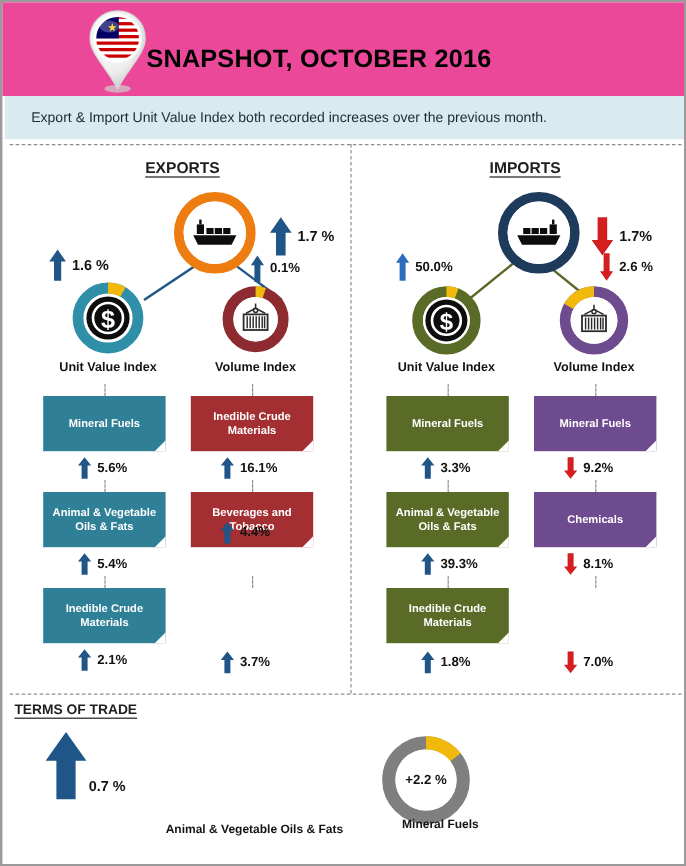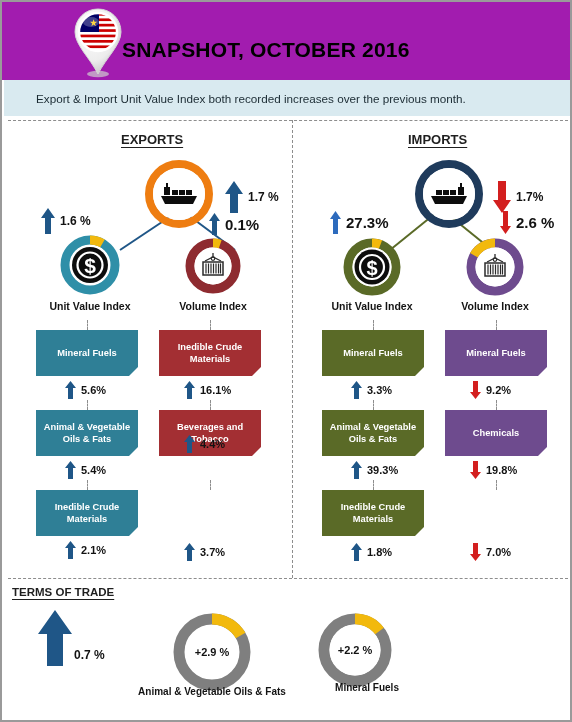--- a/index.html
+++ b/index.html
@@ -13,21 +13,21 @@
     position: relative;
     width: 572px; height: 722px;
     background: #ffffff;
     border: 2px solid #9a9a9a;
   }
 
   
   .header {
     position: relative;
     height: 78px;
-    background: #a21caf;
+    background: #ec4899;
   }
   .pin {
     position: absolute;
     left: 68px; top: 4px;
     width: 56px; height: 72px;
   }
   .pin-title {
     position: absolute;
     left: 120px; top: 36px;
     font-size: 21px;
@@ -37,21 +37,21 @@
     white-space: nowrap;
   }
   .banner {
     position: absolute;
     left: 2px; top: 78px;
     width: 566px; height: 36px;
     background: #d9eaf0;
     display: flex; align-items: center;
   }
   .banner-text {
-    padding-left: 32px;
+    padding-left: 22px;
     font-size: 11.7px;
     color: #1b2b33;
   }
 
   
   .h-div {
     position: absolute; left: 6px; width: 560px;
     border-top: 1px dashed #8d8d8d; height: 0;
   }
   .v-div {
@@ -89,21 +89,21 @@
 
   
   .callout {
     position: absolute;
     display: flex; align-items: center; gap: 4px;
     white-space: nowrap;
   }
   .callout .pct {
     font-size: 12px; font-weight: bold; color: #121212;
   }
-  .callout.small .pct { font-size: 15px; text-align: right; }
+  .callout.small .pct { font-size: 11px; text-align: right; }
 
   .arr { display: block; }
 
   
   .cbox {
     position: absolute;
     width: 102px; height: 46px;
     display: flex; align-items: center; justify-content: center;
     text-align: center;
     color: #ffffff;
@@ -395,21 +395,21 @@
       <circle cx="30" cy="30" r="12" fill="none" stroke="#ffffff" stroke-width="2.2"></circle>
       <text x="30" y="38" font-family="Liberation Sans, sans-serif" font-size="20" font-weight="bold" fill="#ffffff" text-anchor="middle">$</text>
     </svg>
   </div>
   <div class="ring-label" style="left:310px; top:298px;">Unit Value Index</div>
 
   <div class="callout small" style="left:327px; top:208px;">
     <svg class="arr" width="13" height="25" viewBox="0 0 13 25">
       <path d="M6.5 1 L12 9 H9 V24 H4 V9 H1 Z" fill="#2d6bbd"></path>
     </svg>
-    <span class="pct">27.3%</span>
+    <span class="pct">50.0%</span>
   </div>
 
   <div class="ring" style="left:463px; top:235px; width:60px; height:60px;">
     <svg width="60" height="60" viewBox="0 0 60 60">
       <circle cx="30" cy="30" r="24" fill="none" stroke="#6e4b8e" stroke-width="9"></circle>
       <path d="M30 6 A24 24 0 0 0 9 18.3" fill="none" stroke="#f2b90d" stroke-width="9"></path>
       <circle cx="30" cy="30" r="19.5" fill="#ffffff"></circle>
     </svg>
     <div class="ring-glyph">
       <svg width="32" height="32" viewBox="0 0 32 32">
@@ -482,48 +482,40 @@
   </div>
 
   <div class="tick" style="left:494px; top:398px; height:10px;"></div>
   <div class="cbox cbox-purple" style="left:443px; top:408px;">
     <span>Chemicals</span>
   </div>
   <div class="box-callout" style="left:467px; top:458px;">
     <svg class="arr" width="13" height="20" viewBox="0 0 13 20">
         <path d="M6.5 19 L12 12 H9 V1 H4 V12 H1 Z" fill="#d31f1f"></path>
       </svg>
-    <span class="pct">19.8%</span>
+    <span class="pct">8.1%</span>
   </div>
 
   <div class="tick" style="left:494px; top:478px; height:10px;"></div>
   <div class="box-callout" style="left:467px; top:540px;">
     <svg class="arr" width="13" height="20" viewBox="0 0 13 20">
         <path d="M6.5 19 L12 12 H9 V1 H4 V12 H1 Z" fill="#d31f1f"></path>
       </svg>
     <span class="pct">7.0%</span>
   </div>
 
   <div class="tot-head">TERMS OF TRADE</div>
 
   <div class="tot-arrow">
     <svg width="38" height="60" viewBox="0 0 38 60">
       <path d="M19 2 L36 26 H27 V58 H11 V26 H2 Z" fill="#1f5687"></path>
     </svg>
   </div>
   <div class="tot-arrow-pct">0.7 %</div>
 
-  <div class="donut" style="left:168px; top:608px; width:84px; height:84px;">
-    <svg width="84" height="84" viewBox="0 0 84 84">
-      <circle cx="42" cy="42" r="33" fill="none" stroke="#7f7f7f" stroke-width="11"></circle>
-      <path d="M42 9 A33 33 0 0 1 70.6 25.5" fill="none" stroke="#f2b90d" stroke-width="11"></path>
-      <circle cx="42" cy="42" r="27" fill="#ffffff"></circle>
-    </svg>
-    <div class="donut-val">+2.9 %</div>
-  </div>
   <div class="donut-label" style="left:135px; top:684px;">Animal &amp; Vegetable Oils &amp; Fats</div>
 
   <div class="donut" style="left:313px; top:608px; width:80px; height:80px;">
     <svg width="80" height="80" viewBox="0 0 80 80">
       <circle cx="40" cy="40" r="31" fill="none" stroke="#7f7f7f" stroke-width="11"></circle>
       <path d="M40 9 A31 31 0 0 1 64.5 21" fill="none" stroke="#f2b90d" stroke-width="11"></path>
       <circle cx="40" cy="40" r="25.5" fill="#ffffff"></circle>
     </svg>
     <div class="donut-val">+2.2 %</div>
   </div>

